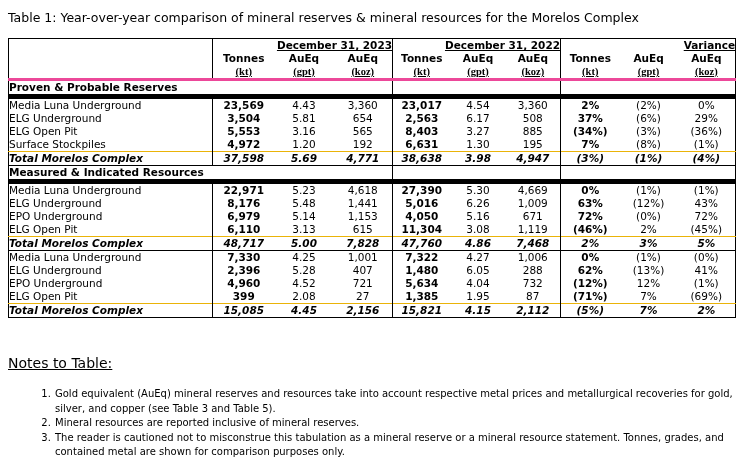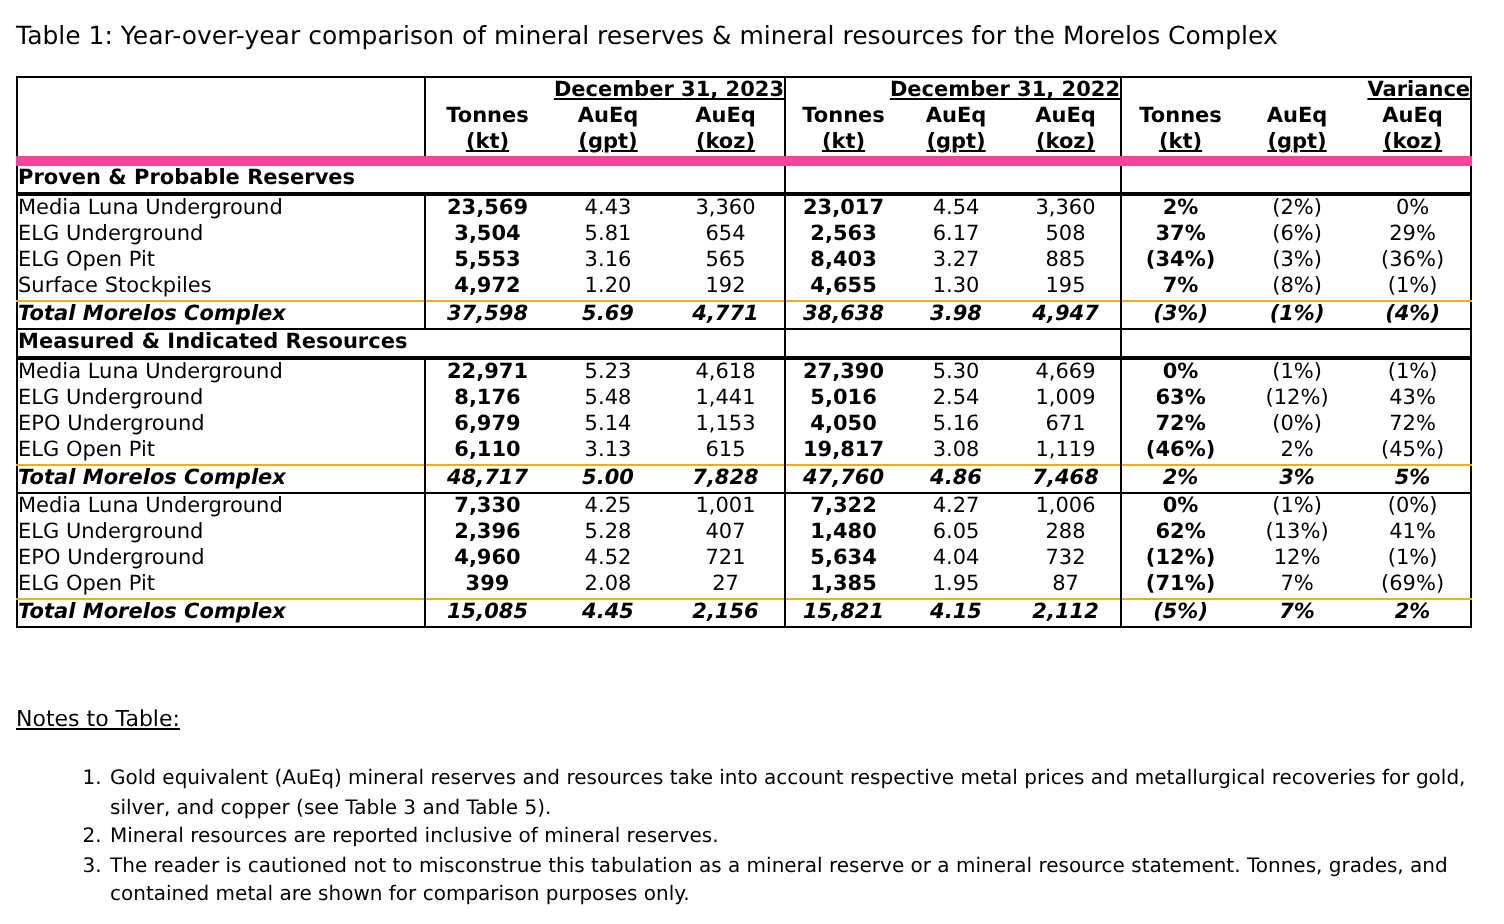--- a/index.html
+++ b/index.html
@@ -17,25 +17,25 @@
     padding:0;height:13px;line-height:13px;font-size:10.5px;
     overflow:hidden;white-space:nowrap;vertical-align:middle;
   }
   .bL{border-left:1px solid #000;font-weight:bold;}
   .grp{font-weight:bold;text-align:right;}
   .grp span,.unit span{text-decoration:underline;}
   .hdr{font-weight:bold;text-align:center;margin-left:40px;}
   .num{text-align:center;}
   .lbl{padding-left:35px;}
   .sec{font-weight:bold;padding-left:2px;}
-  tr.units td{border-bottom:5px solid #ec4899;}
-  tr.secrow td{border-bottom:2px solid #000000;}
+  tr.units td{border-bottom:3px solid #ec4899;font-family:Liberation Serif, serif;}
+  tr.secrow td{border-bottom:5px solid #000000;}
   tr.totalrow td{border-top:1px solid #eab308;border-bottom:1px solid #000;font-weight:bold;font-style:italic;}
   .notes{margin-top:38px;width:730px;}
-  .notes-heading{font-size:11px;text-decoration:underline;line-height:15px;}
+  .notes-heading{font-size:14px;text-decoration:underline;line-height:15px;}
   ol.notes-list{margin:16px 0 0 0;padding-left:46px;font-size:10px;}
   ol.notes-list li{line-height:14.5px;padding-left:1px;}
 </style>
 </head>
 <body>
 
 <div class="page-title">Table 1: Year-over-year comparison of mineral reserves &amp; mineral resources for the Morelos Complex</div>
 
 <table class="res">
   <colgroup>
@@ -122,21 +122,21 @@
         <td class="num" colspan="1">885</td>
         <td class="num bL" colspan="1">(34%)</td>
         <td class="num" colspan="1">(3%)</td>
         <td class="num" colspan="1">(36%)</td>
       </tr>
       <tr>
         <td class="lbl" colspan="1">Surface Stockpiles</td>
         <td class="num bL" colspan="1">4,972</td>
         <td class="num" colspan="1">1.20</td>
         <td class="num" colspan="1">192</td>
-        <td class="num bL" colspan="1">4,655</td>
+        <td class="num bL" colspan="1">6,631</td>
         <td class="num" colspan="1">1.30</td>
         <td class="num" colspan="1">195</td>
         <td class="num bL" colspan="1">7%</td>
         <td class="num" colspan="1">(8%)</td>
         <td class="num" colspan="1">(1%)</td>
       </tr>
       <tr class="totalrow">
         <td class="lbl" colspan="1">Total Morelos Complex</td>
         <td class="num bL" colspan="1">37,598</td>
         <td class="num" colspan="1">5.69</td>
@@ -164,21 +164,21 @@
         <td class="num bL" colspan="1">0%</td>
         <td class="num" colspan="1">(1%)</td>
         <td class="num" colspan="1">(1%)</td>
       </tr>
       <tr>
         <td class="lbl" colspan="1">ELG Underground</td>
         <td class="num bL" colspan="1">8,176</td>
         <td class="num" colspan="1">5.48</td>
         <td class="num" colspan="1">1,441</td>
         <td class="num bL" colspan="1">5,016</td>
-        <td class="num" colspan="1">2.54</td>
+        <td class="num" colspan="1">6.26</td>
         <td class="num" colspan="1">1,009</td>
         <td class="num bL" colspan="1">63%</td>
         <td class="num" colspan="1">(12%)</td>
         <td class="num" colspan="1">43%</td>
       </tr>
       <tr>
         <td class="lbl" colspan="1">EPO Underground</td>
         <td class="num bL" colspan="1">6,979</td>
         <td class="num" colspan="1">5.14</td>
         <td class="num" colspan="1">1,153</td>
@@ -187,21 +187,21 @@
         <td class="num" colspan="1">671</td>
         <td class="num bL" colspan="1">72%</td>
         <td class="num" colspan="1">(0%)</td>
         <td class="num" colspan="1">72%</td>
       </tr>
       <tr>
         <td class="lbl" colspan="1">ELG Open Pit</td>
         <td class="num bL" colspan="1">6,110</td>
         <td class="num" colspan="1">3.13</td>
         <td class="num" colspan="1">615</td>
-        <td class="num bL" colspan="1">19,817</td>
+        <td class="num bL" colspan="1">11,304</td>
         <td class="num" colspan="1">3.08</td>
         <td class="num" colspan="1">1,119</td>
         <td class="num bL" colspan="1">(46%)</td>
         <td class="num" colspan="1">2%</td>
         <td class="num" colspan="1">(45%)</td>
       </tr>
       <tr class="totalrow">
         <td class="lbl" colspan="1">Total Morelos Complex</td>
         <td class="num bL" colspan="1">48,717</td>
         <td class="num" colspan="1">5.00</td>

